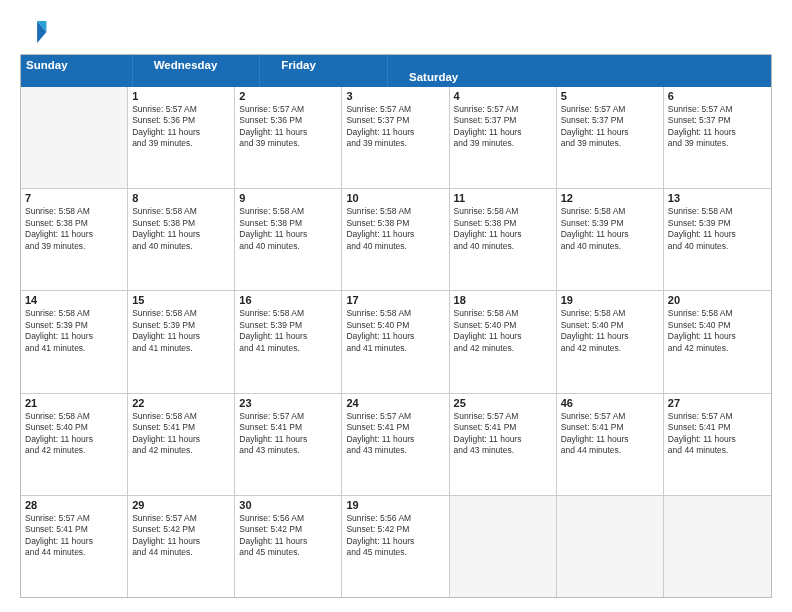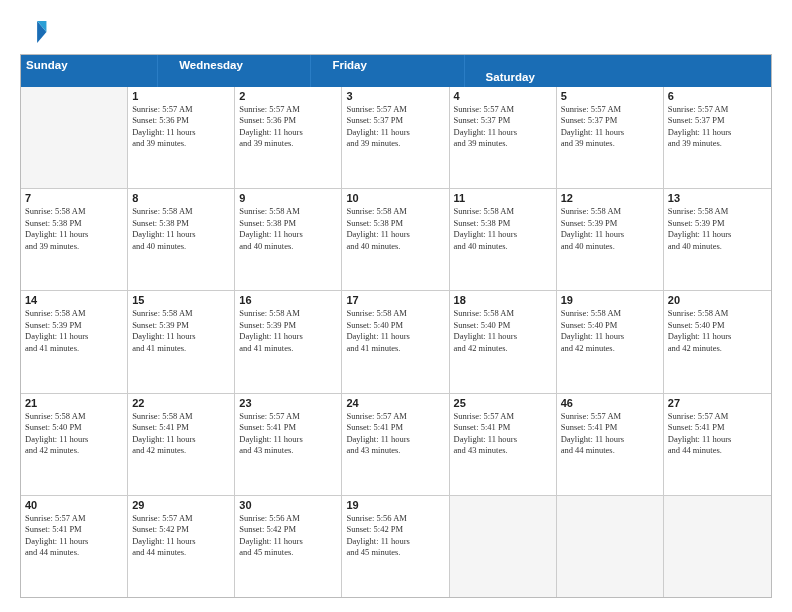--- a/index.html
+++ b/index.html
@@ -52,21 +52,21 @@
       color: #444;
     }
     .calendar {
       flex: 1;
       display: flex;
       flex-direction: column;
       border: 1px solid #bbb;
     }
     .cal-header {
       display: grid;
-      grid-template-columns: repeat(5, 1fr);
+      grid-template-columns: repeat(6, 1fr);
       background: #1a6db5;
       gap: 16px;
     }
     .cal-header-cell {
       color: #fff;
       font-size: 11.5px;
       font-weight: bold;
       padding: 4px 5px;
       border-right: 1px solid #2a7dc5;
       text-align: left;
@@ -99,21 +99,20 @@
       font-size: 11px;
       font-weight: bold;
       color: #222;
       display: block;
       margin-bottom: 2px;
     }
     .cal-cell .info {
       font-size: 8.5px;
       color: #333;
       line-height: 1.35;
-      font-family: Liberation Serif, serif;
     }
   </style>
 </head>
 <body>
 
 <div class="page">
   <div class="header">
     <div class="logo">
       <svg class="logo-icon" viewBox="0 0 36 36">
         <polygon points="22,4 34,18 22,32" fill="#1a6db5"></polygon>
@@ -331,21 +330,21 @@
           <div class="cal-cell">
             <span class="day-num">27</span>
             <div class="info" style="white-space: pre-line;">Sunrise: 5:57 AM
 Sunset: 5:41 PM
 Daylight: 11 hours
 and 44 minutes.</div>
           </div>
         </div>
         <div class="cal-row">
           <div class="cal-cell">
-            <span class="day-num">40</span>
+            <span class="day-num">28</span>
             <div class="info" style="white-space: pre-line;">Sunrise: 5:57 AM
 Sunset: 5:41 PM
 Daylight: 11 hours
 and 44 minutes.</div>
           </div>
           <div class="cal-cell">
             <span class="day-num">29</span>
             <div class="info" style="white-space: pre-line;">Sunrise: 5:57 AM
 Sunset: 5:42 PM
 Daylight: 11 hours

